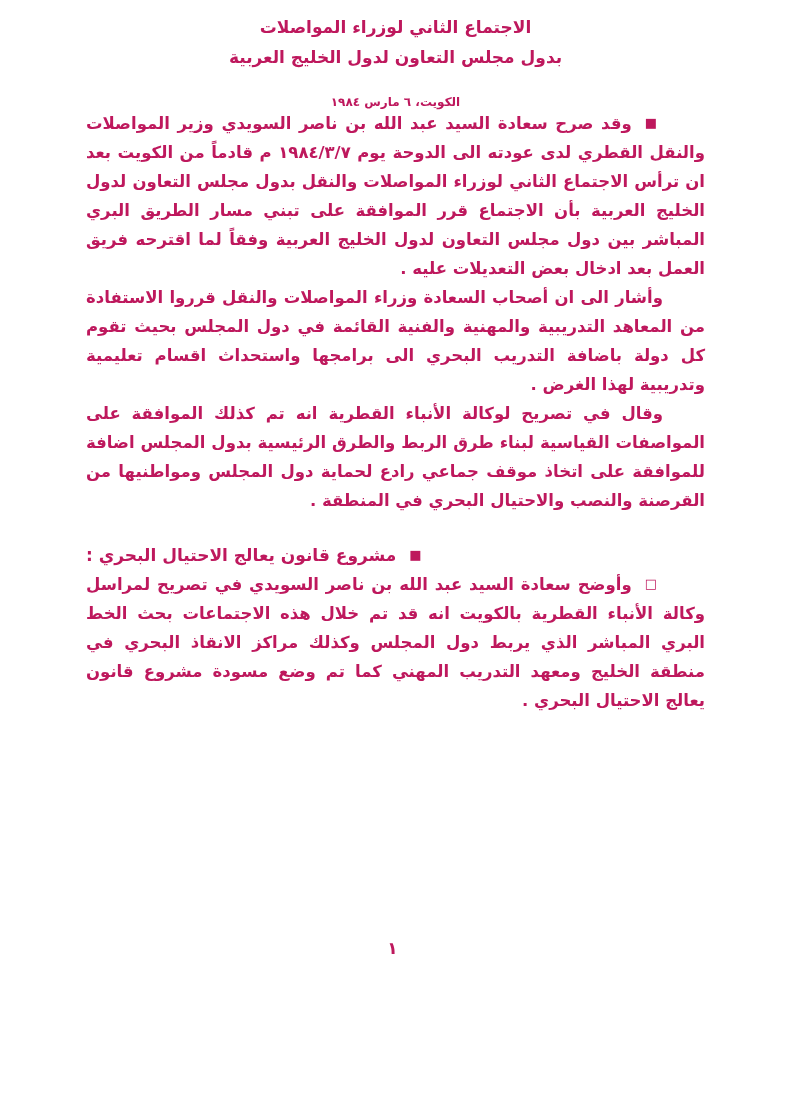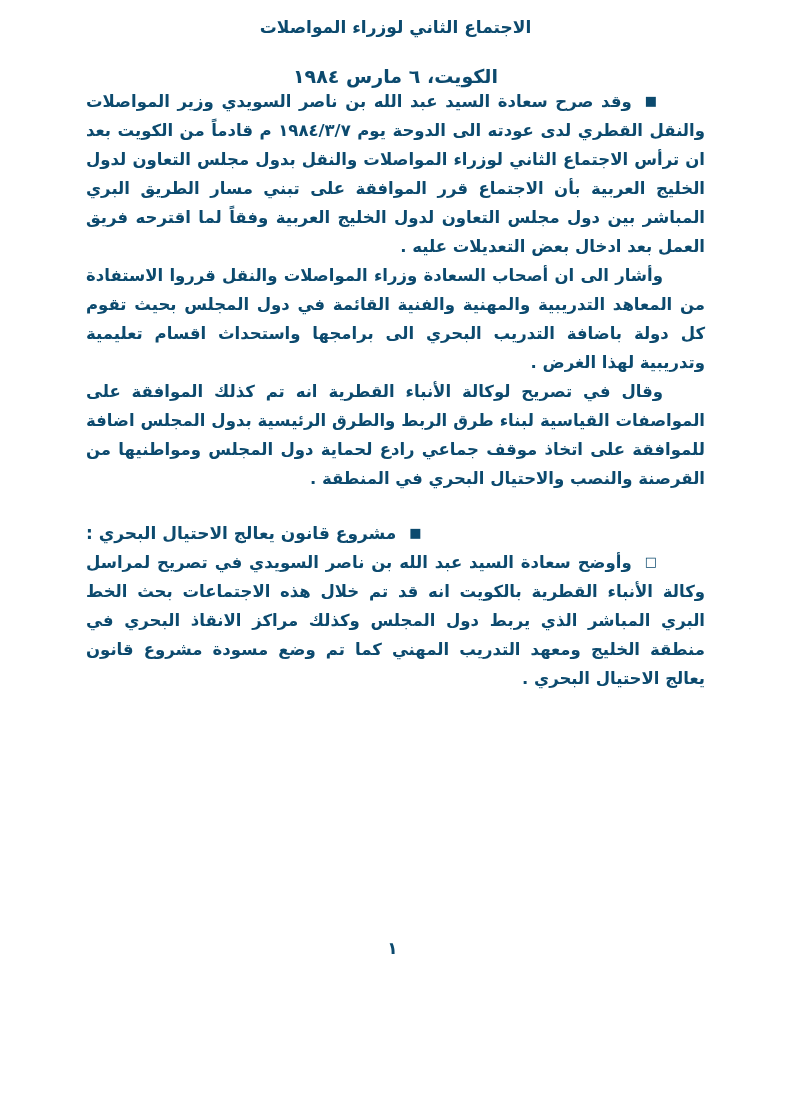--- a/index.html
+++ b/index.html
@@ -8,40 +8,40 @@
     background: #e8e8e8;
   }
   .page {
     position: relative;
     width: 785px;
     height: 1098px;
     margin: 0 auto;
     background: #ffffff;
     overflow: hidden;
     font-family: "DejaVu Sans", sans-serif;
-    color: #0c4a6e;
+    color: #be185d;
     direction: rtl;
   }
   .content {
     position: absolute;
     top: 0;
     right: 80px;
     left: 86px;
   }
   .doc-title {
     text-align: center;
     font-size: 17px;
     font-weight: 700;
     line-height: 30px;
     margin: 0;
   }
   .doc-title.first { margin-top: 12px; }
   .dateline {
     text-align: center;
-    font-size: 19px;
+    font-size: 12px;
     font-weight: 700;
     margin-top: 23px;
   }
   p.body-par {
     font-size: 16.5px;
     font-weight: 700;
     line-height: 29px;
     text-align: justify;
     margin: 0;
   }
@@ -80,20 +80,21 @@
   }
 </style>
 </head>
 <body>
 
 <div class="page">
   <div class="content">
 
     <div class="doc-title first">الاجتماع الثاني لوزراء المواصلات</div>
 
+    <div class="doc-title">بدول مجلس التعاون لدول الخليج العربية</div>
 
     <div class="dateline">الكويت، ٦ مارس ١٩٨٤</div>
 
 
     <p class="body-par indent-bullet par-2"><span class="bullet">■</span><span>وقد صرح سعادة السيد عبد الله بن ناصر السويدي وزير المواصلات والنقل القطري لدى عودته الى الدوحة يوم ١٩٨٤/٣/٧ م قادماً من الكويت بعد ان ترأس الاجتماع الثاني لوزراء المواصلات والنقل بدول مجلس التعاون لدول الخليج العربية بأن الاجتماع قرر الموافقة على تبني مسار الطريق البري المباشر بين دول مجلس التعاون لدول الخليج العربية وفقاً لما اقترحه فريق العمل بعد ادخال بعض التعديلات عليه .</span></p>
 
     <p class="body-par indent-plain par-4"><span>وأشار الى ان أصحاب السعادة وزراء المواصلات والنقل قرروا الاستفادة من المعاهد التدريبية والمهنية والفنية القائمة في دول المجلس بحيث تقوم كل دولة باضافة التدريب البحري الى برامجها واستحداث اقسام تعليمية وتدريبية لهذا الغرض .</span></p>
 
     <p class="body-par indent-plain par-3"><span>وقال في تصريح لوكالة الأنباء القطرية انه تم كذلك الموافقة على المواصفات القياسية لبناء طرق الربط والطرق الرئيسية بدول المجلس اضافة للموافقة على اتخاذ موقف جماعي رادع لحماية دول المجلس ومواطنيها من القرصنة والنصب والاحتيال البحري في المنطقة .</span></p>
 

